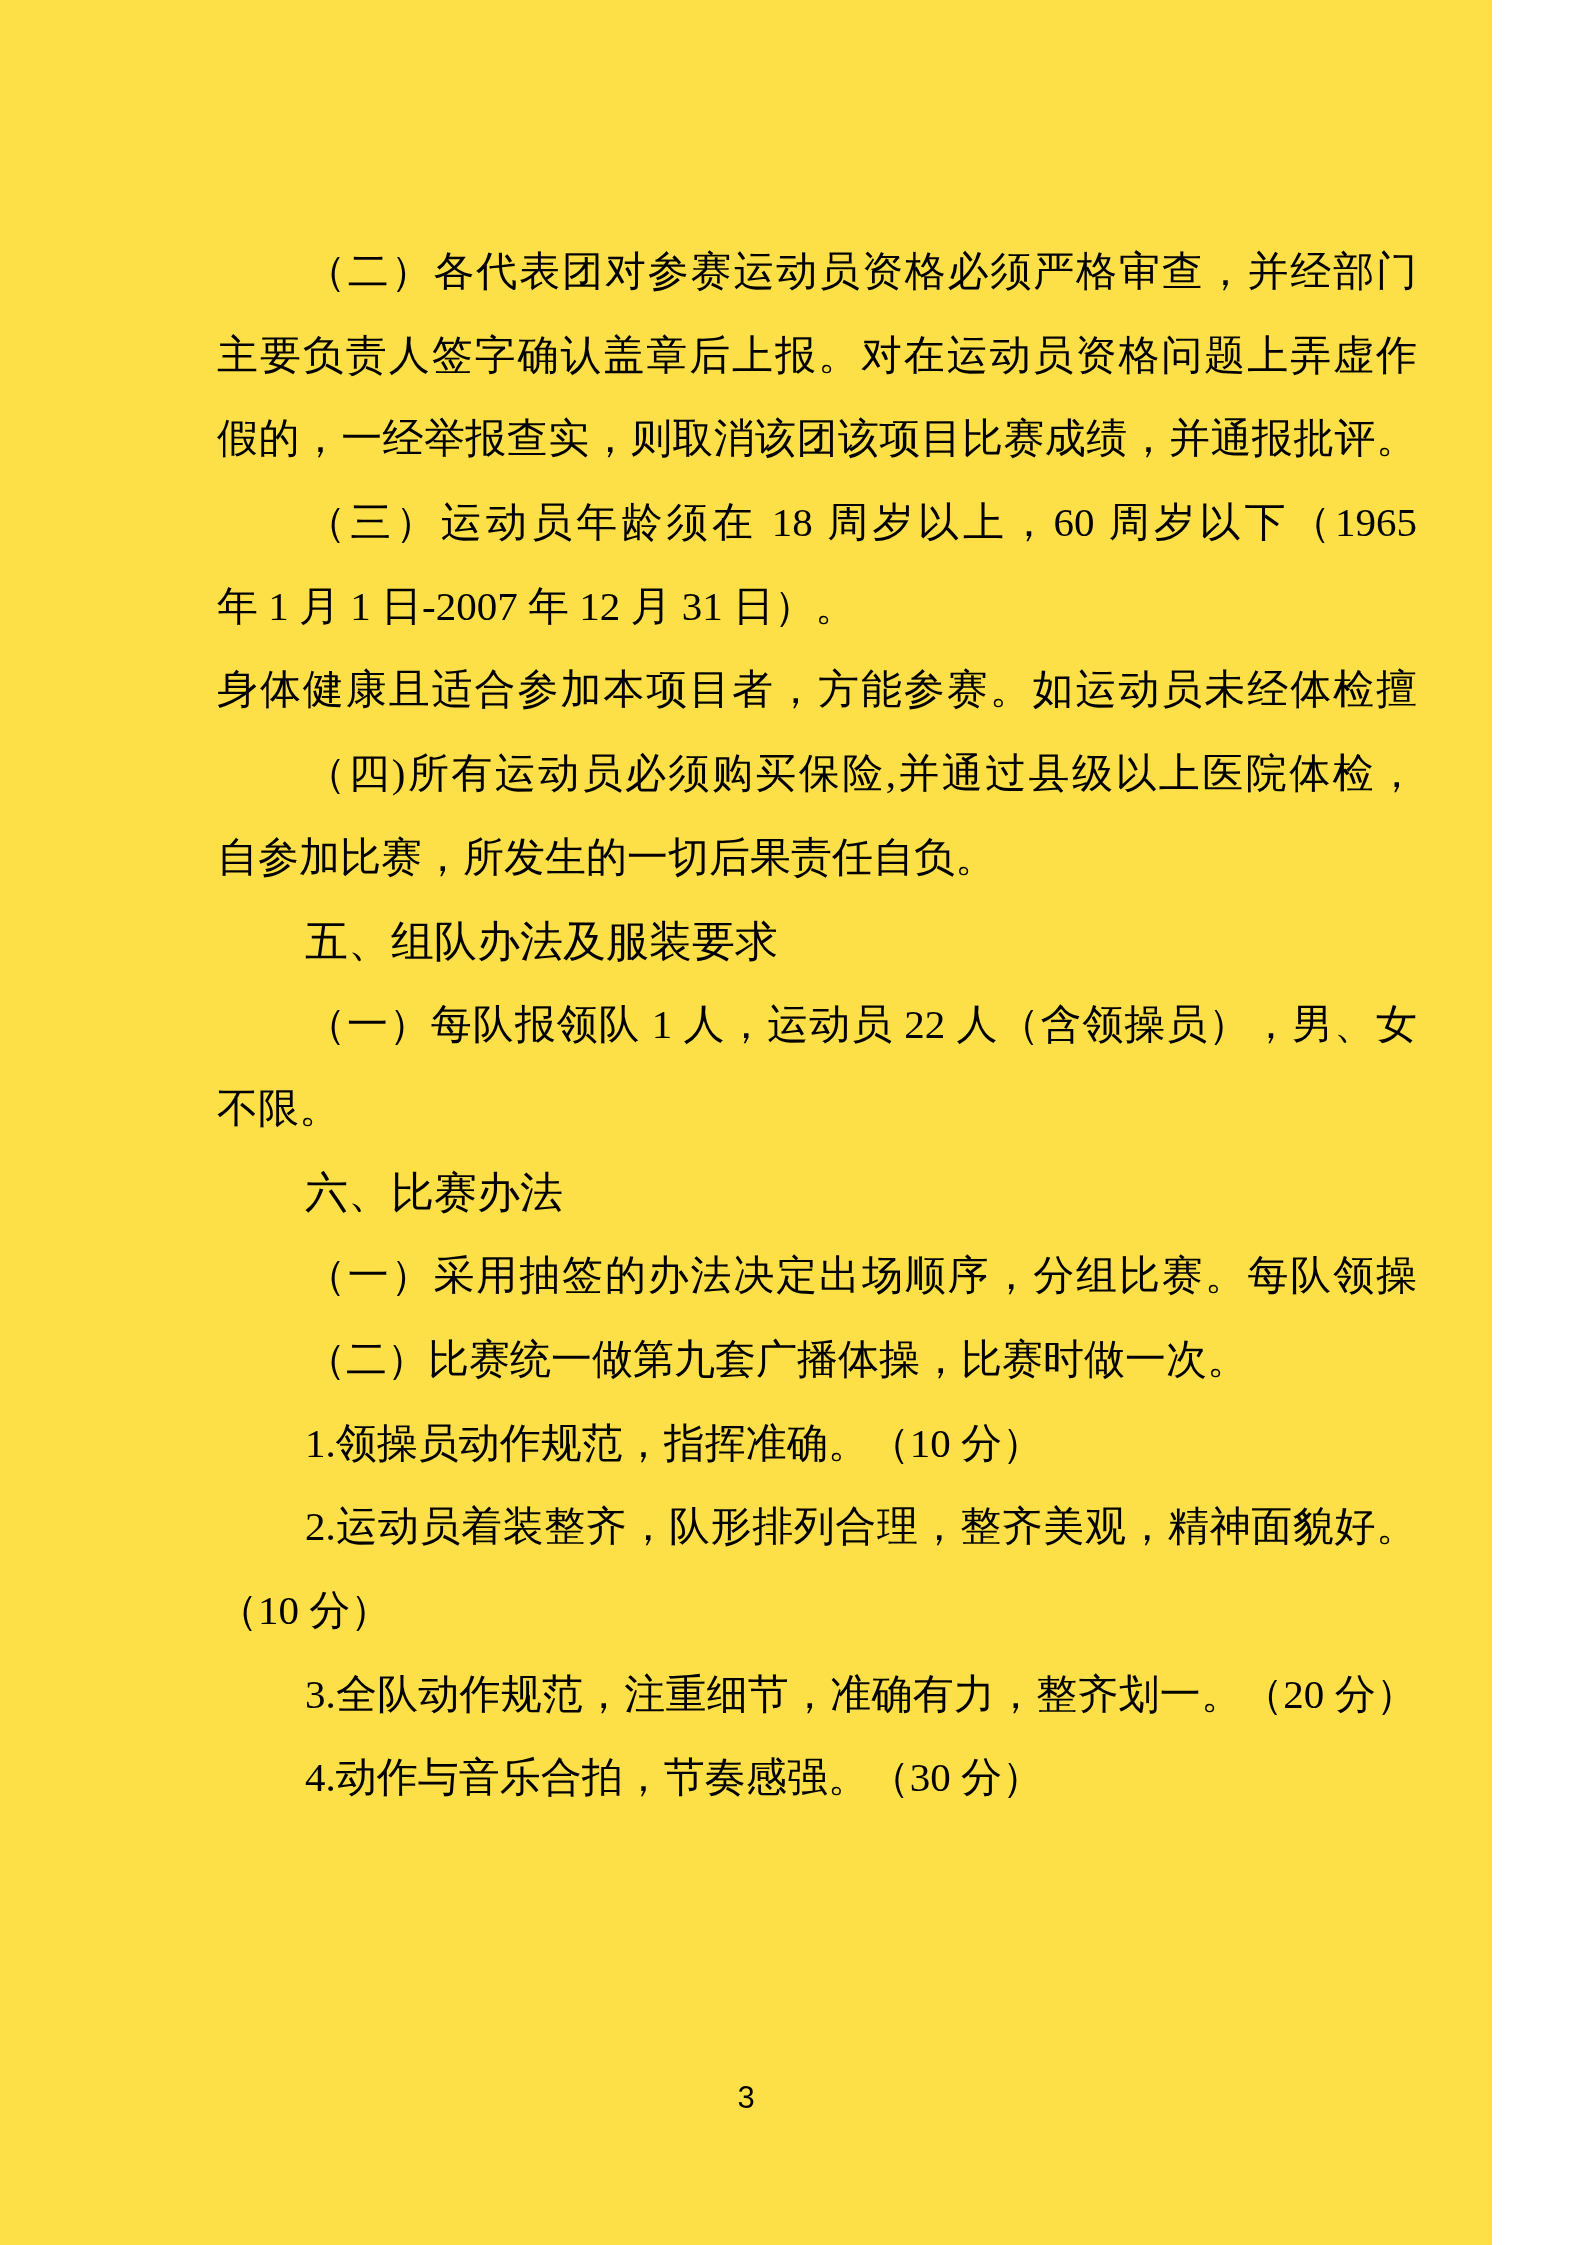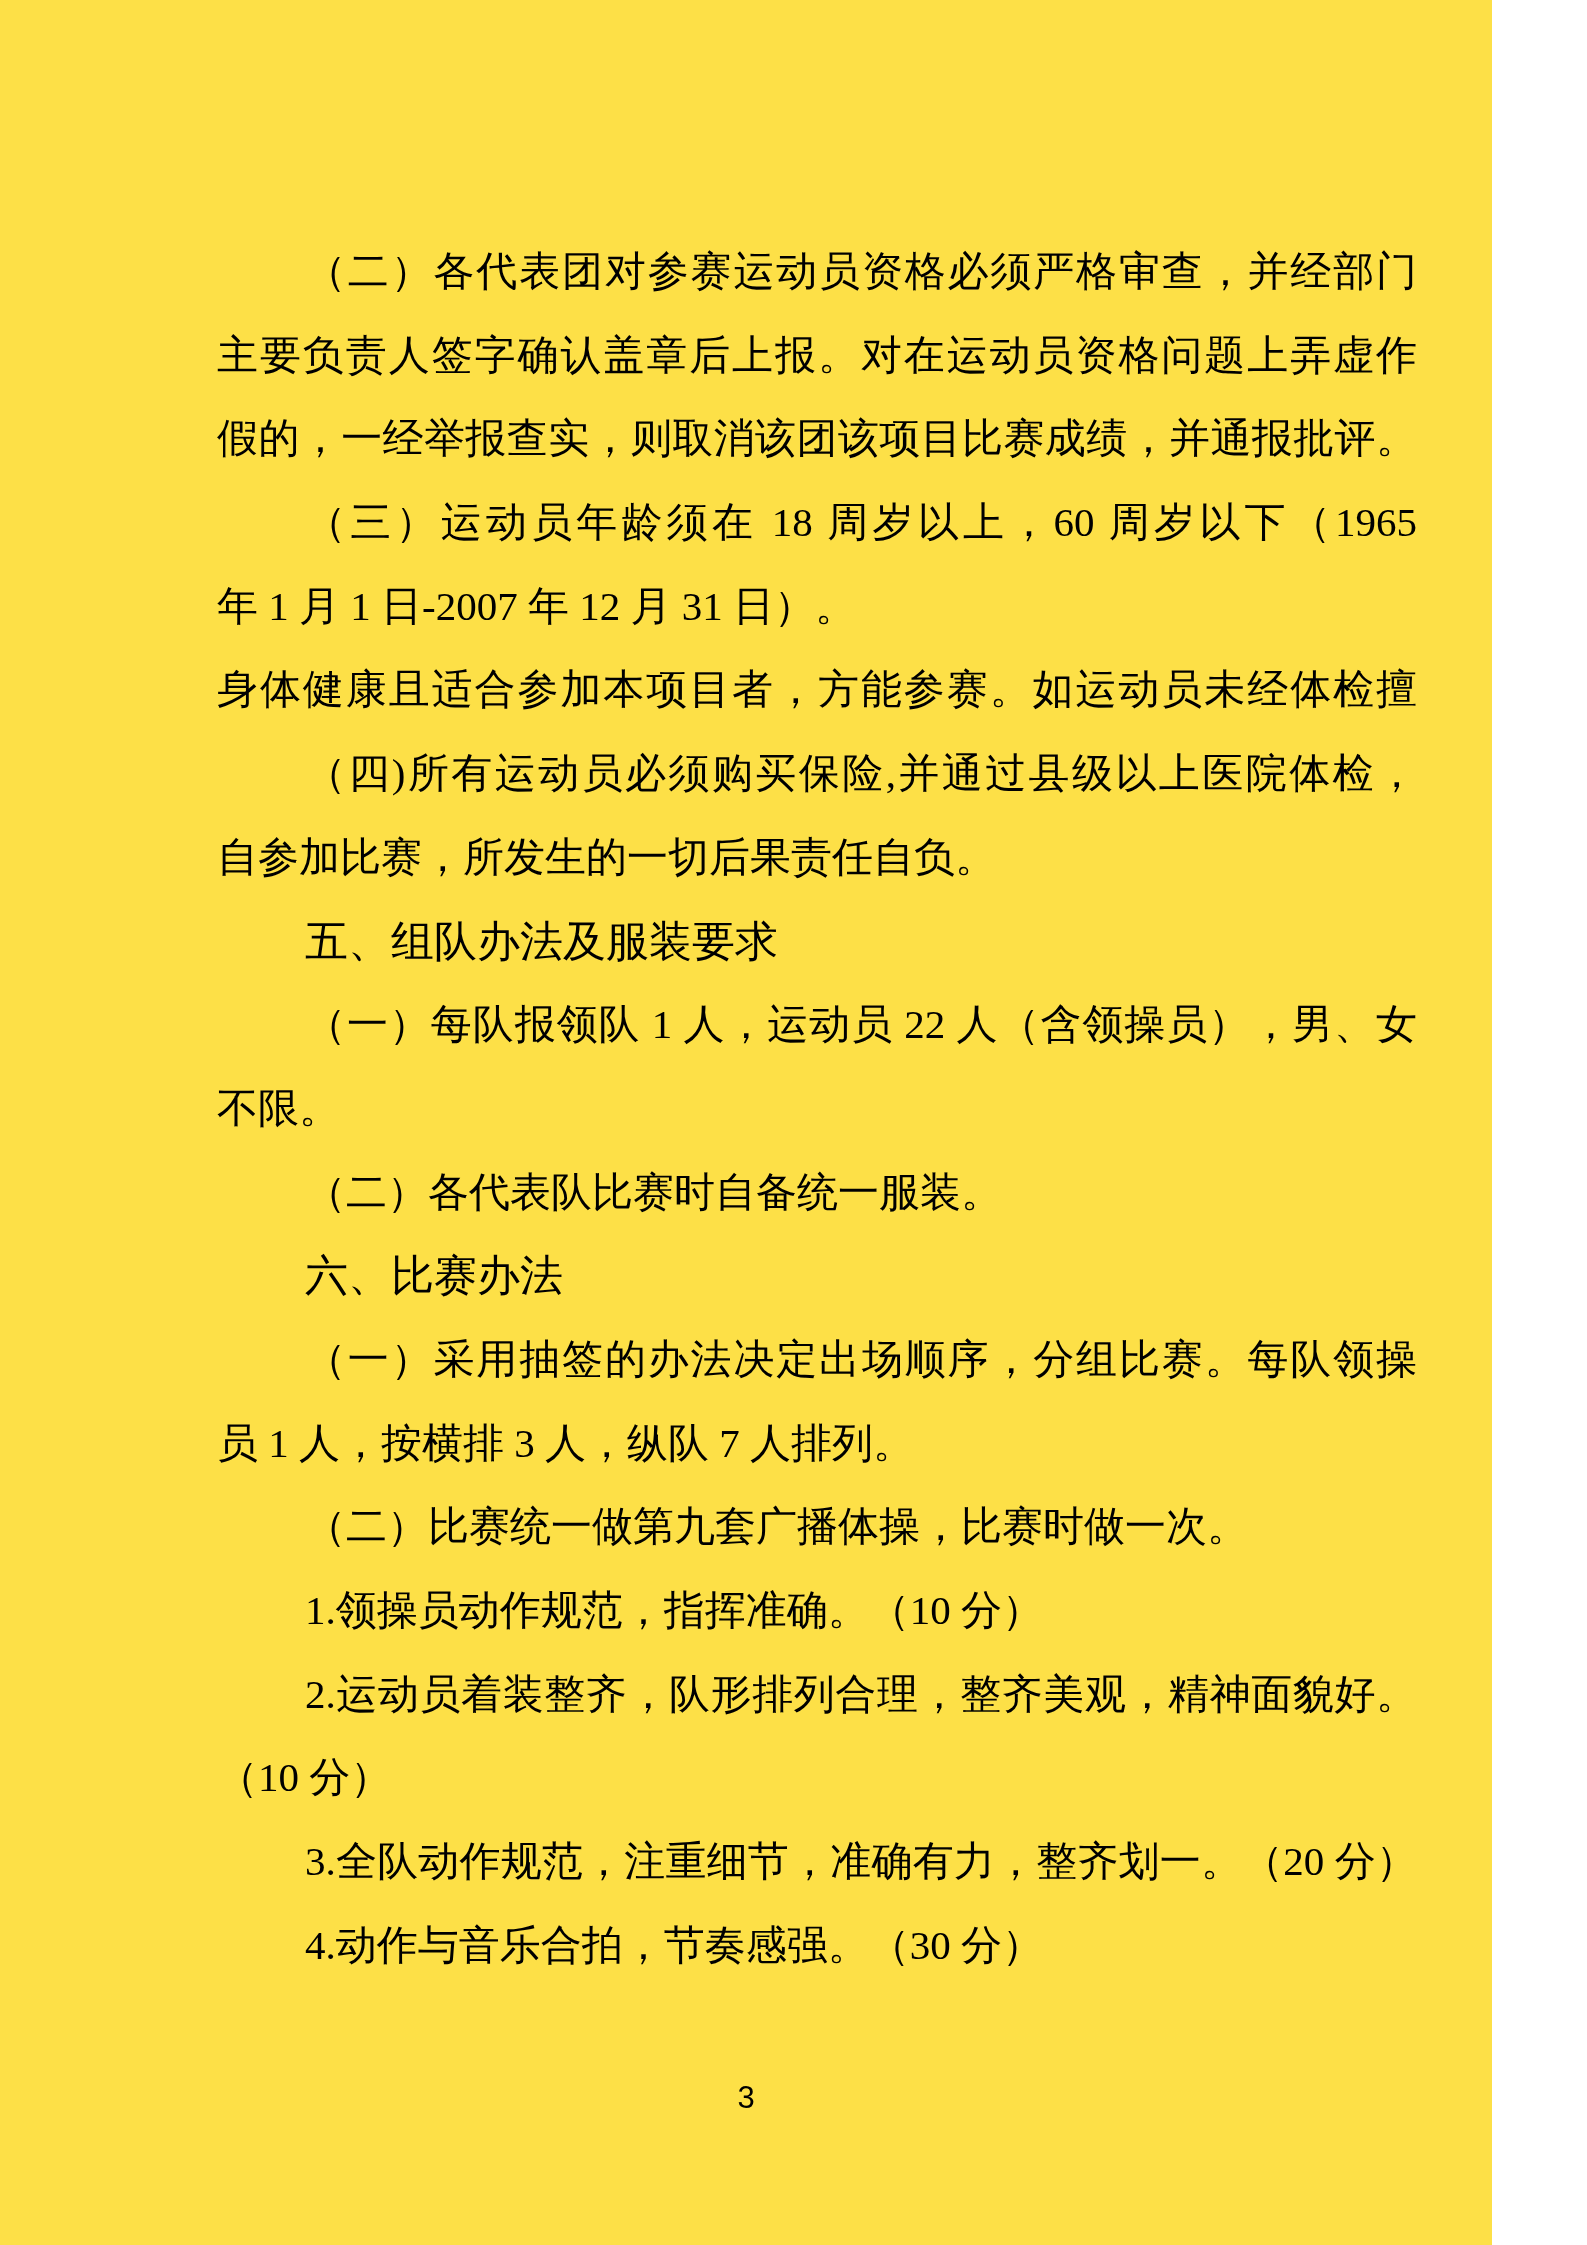--- a/index.html
+++ b/index.html
@@ -63,24 +63,22 @@
       <div class="line full">主要负责人签字确认盖章后上报。对在运动员资格问题上弄虚作</div>
       <div class="line full">假的，一经举报查实，则取消该团该项目比赛成绩，并通报批评。</div>
       <div class="line indent full">（三）运动员年龄须在 18 周岁以上，60 周岁以下（1965</div>
       <div class="line">年 1 月 1 日-2007 年 12 月 31 日）。</div>
       <div class="line full">身体健康且适合参加本项目者，方能参赛。如运动员未经体检擅</div>
       <div class="line indent full">（四)所有运动员必须购买保险,并通过县级以上医院体检，</div>
       <div class="line">自参加比赛，所发生的一切后果责任自负。</div>
       <div class="line indent heading">五、组队办法及服装要求</div>
       <div class="line indent full">（一）每队报领队 1 人，运动员 22 人（含领操员），男、女</div>
       <div class="line">不限。</div>
-      <div class="line indent">（二）各代表队比赛时自备统一服装。</div>
       <div class="line indent heading">六、比赛办法</div>
       <div class="line indent full">（一）采用抽签的办法决定出场顺序，分组比赛。每队领操</div>
-      <div class="line">员 1 人，按横排 3 人，纵队 7 人排列。</div>
       <div class="line indent">（二）比赛统一做第九套广播体操，比赛时做一次。</div>
       <div class="line indent">1.领操员动作规范，指挥准确。（10 分）</div>
       <div class="line indent full">2.运动员着装整齐，队形排列合理，整齐美观，精神面貌好。</div>
       <div class="line">（10 分）</div>
       <div class="line indent full">3.全队动作规范，注重细节，准确有力，整齐划一。（20 分）</div>
       <div class="line indent">4.动作与音乐合拍，节奏感强。（30 分）</div>
     </div>
   <div class="page-number">3</div>
 </div>
 

